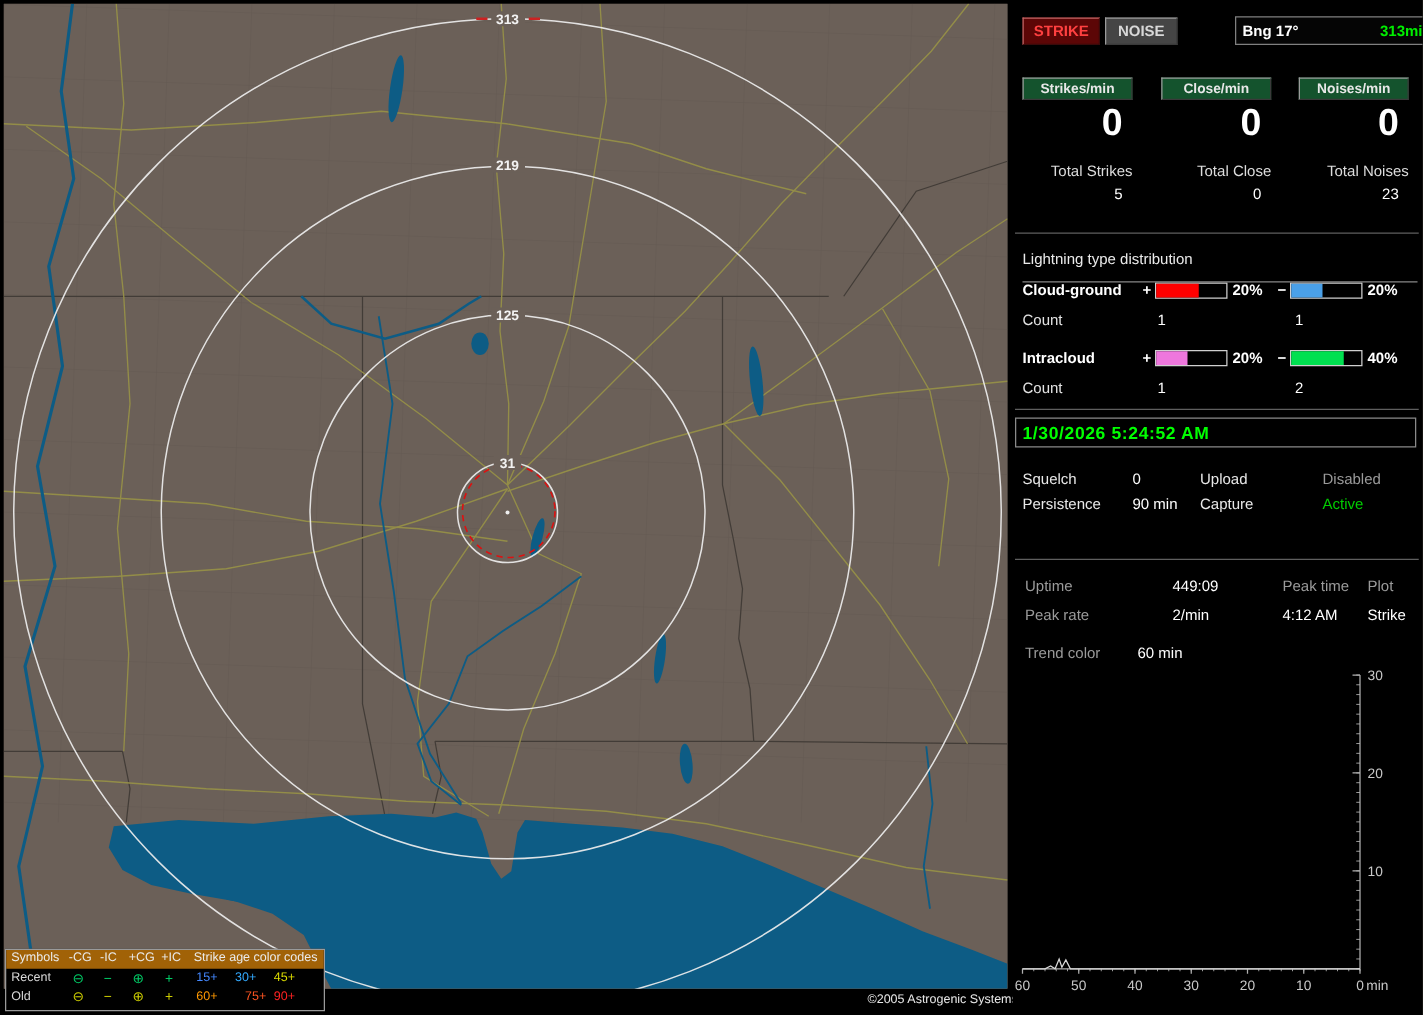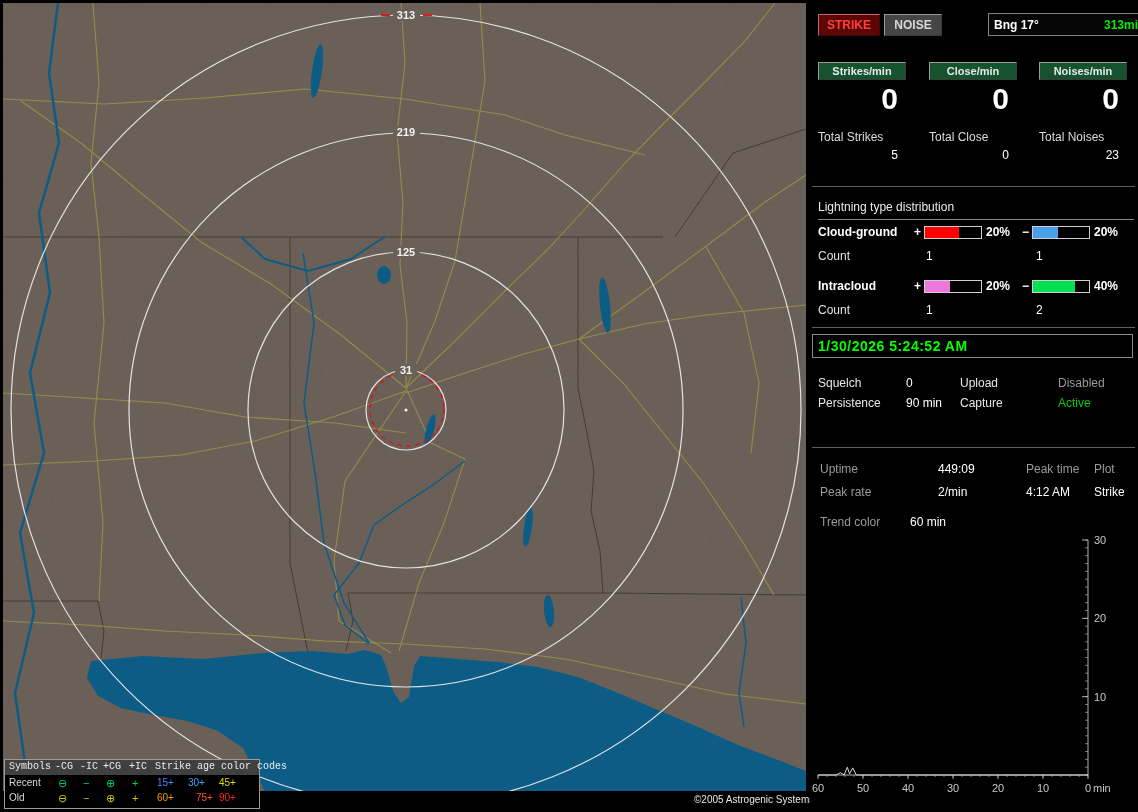--- a/index.html
+++ b/index.html
@@ -6,39 +6,39 @@
   body{width:1138px;height:812px;position:relative;overflow:hidden;
        font-family:"Liberation Sans",sans-serif;-webkit-font-smoothing:antialiased;}
   .abs{position:absolute;}
   
   #map-wrap{left:3px;top:3px;width:803px;height:788px;background:#6b6058;}
   #map-wrap svg{display:block;}
   #copyright{left:690px;top:793px;background:#000;color:#e8e8e8;font-size:10px;padding:1px 4px;}
   
   #legend{left:4px;top:759px;width:254px;height:48px;background:#000;border:1px solid #9a9a9a;font-size:10px;color:#d8d8d8;}
   #legend .lg-row{position:absolute;left:0;width:100%;height:15px;}
-  #legend .hd{background:#404040;color:#eaeaea;font-family:Liberation Mono, monospace;}
+  #legend .hd{background:#a16207;color:#eaeaea;}
   #legend span{position:absolute;top:1px;white-space:nowrap;}
   .sym{font-size:11px;line-height:12px;}
   
   #panel{left:810px;top:0;width:328px;height:812px;background:#000;color:#e8e8e8;font-size:12px;}
   .sep{position:absolute;left:2px;right:3px;height:1px;background:#5f5f5f;}
   .btn{position:absolute;display:flex;align-items:center;justify-content:center;
        font-weight:bold;font-size:11px;cursor:pointer;
        border-style:solid;border-width:1px;border-color:#9a9a9a #3a3a3a #3a3a3a #9a9a9a;}
   #strike-btn{left:8px;top:14px;width:60px;height:20px;background:#5c0606;color:#ff4040;border-color:#c06666 #3a0a0a #3a0a0a #c06666;font-size:12px;}
   #noise-btn{left:74px;top:14px;width:56px;height:20px;background:#454545;color:#d8d8d8;font-size:12px;}
   #bng-box{left:178px;top:13px;width:144px;height:21px;border:1px solid #808080;background:#050505;
            display:flex;align-items:center;justify-content:space-between;padding:0 5px;font-weight:bold;}
   .cnt-col{position:absolute;top:62px;width:88px;height:120px;}
   .cnt-btn{position:absolute;left:0;top:0;width:86px;height:16px;background:#14532d;color:#e8e8e8;}
   .cnt-val{position:absolute;left:0;top:20px;width:80px;text-align:right;font-size:30px;font-weight:bold;color:#fff;}
-  .cnt-tlabel{position:absolute;left:0;top:68px;width:88px;text-align:left;color:#dcdcdc;}
+  .cnt-tlabel{position:absolute;left:0;top:68px;width:88px;text-align:right;color:#dcdcdc;}
   .cnt-tval{position:absolute;left:0;top:86px;width:80px;text-align:right;color:#fff;}
-  #dist-title{left:8px;right:4px;top:200px;padding-bottom:5px;border-bottom:1px solid #878787;color:#eaeaea;}
+  #dist-title{left:8px;right:4px;top:200px;padding-bottom:11px;border-bottom:1px solid #878787;color:#eaeaea;}
   .dist-row{position:absolute;left:0;width:328px;height:14px;}
   .dist-name{position:absolute;left:8px;font-weight:bold;color:#fff;}
   .dsign{position:absolute;font-weight:bold;color:#fff;}
   .bar{position:absolute;top:1px;width:56px;height:11px;border:1px solid #cfcfcf;background:#000;}
   .bar>div{height:100%;}
   .dpct{position:absolute;font-weight:bold;color:#fff;}
   .cnt-lab{position:absolute;left:8px;color:#e2e2e2;}
   .cnum1{position:absolute;left:116px;color:#fff;}
   .cnum2{position:absolute;left:226px;color:#fff;}
   #ts-box{left:2px;top:334px;width:319px;height:22px;border:1px solid #8a8a8a;display:flex;align-items:center;}

